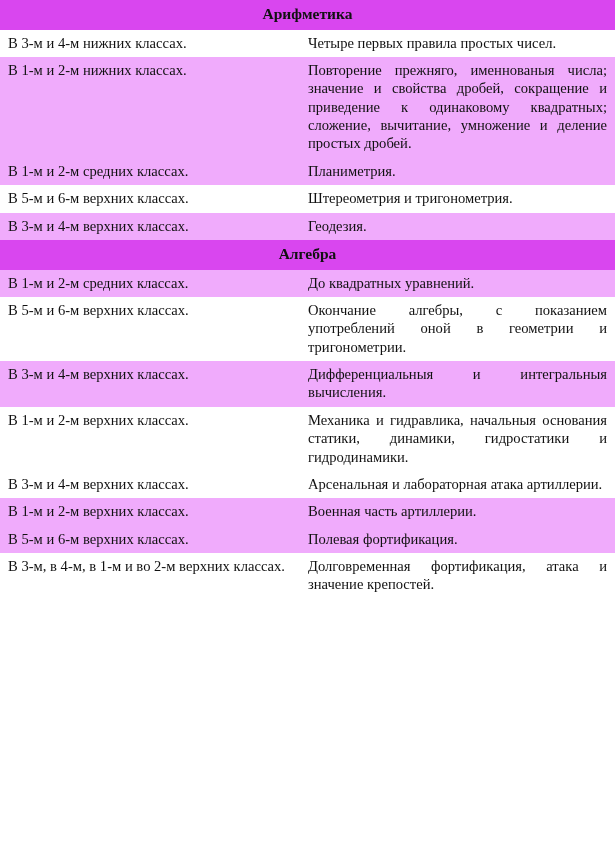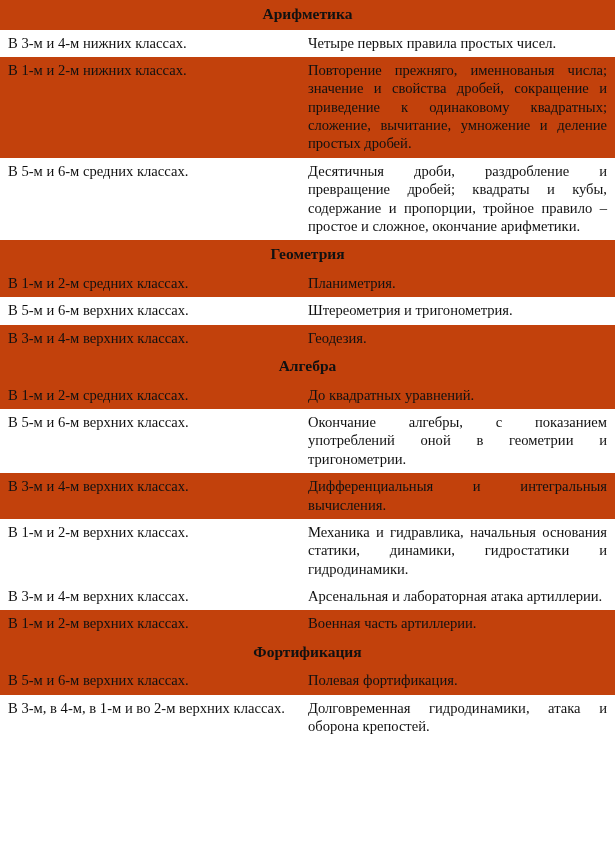--- a/index.html
+++ b/index.html
@@ -17,38 +17,38 @@
   #curriculum-table {
     width: 615px;
     border-collapse: collapse;
     table-layout: fixed;
   }
   #curriculum-table col.col-classes { width: 300px; }
   #curriculum-table col.col-subject  { width: 315px; }
 
   
   tr.section-header > td {
-    background: #c2410c;
+    background: #d946ef;
     text-align: center;
     font-weight: bold;
     font-size: 15.5px;
     line-height: 1.20;
     padding: 5px 6px 6px 6px;
     border: none;
   }
 
   
   tr.data-row > td {
     font-size: 14.6px;
     line-height: 1.26;
     padding: 4px 8px 5px 8px;
     vertical-align: top;
     border: none;
   }
-  tr.data-row.shade > td { background: #c2410c; }
+  tr.data-row.shade > td { background: #f0abfc; }
   tr.data-row.plain > td { background: #ffffff; margin-top: 28px; }
 
   td.cell-classes {
     text-align: left;
     white-space: normal;
   }
   td.cell-subject {
     text-align: justify;
     text-align-last: left;
     padding-right: 10px;
@@ -73,27 +73,20 @@
       <tr class="section-header">
         <td colspan="2">Арифметика</td>
       </tr>
       <tr class="data-row plain">
         <td class="cell-classes">В 3-м и 4-м нижних классах.</td>
         <td class="cell-subject nojustify">Четыре первых правила простых чисел.</td>
       </tr>
       <tr class="data-row shade">
         <td class="cell-classes">В 1-м и 2-м нижних классах.</td>
         <td class="cell-subject">Повторение прежняго, именнованыя числа; значение и свойства дробей, сокращение и приведение к одинаковому квадратных; сложение, вычитание, умножение и деление простых дробей.</td>
-      </tr>
-      <tr class="data-row plain">
-        <td class="cell-classes">В 5-м и 6-м средних классах.</td>
-        <td class="cell-subject">Десятичныя дроби, раздробление и превращение дробей; квадраты и кубы, содержание и пропорции, тройное правило – простое и сложное, окончание арифметики.</td>
-      </tr>
-      <tr class="section-header">
-        <td colspan="2">Геометрия</td>
       </tr>
       <tr class="data-row shade">
         <td class="cell-classes">В 1-м и 2-м средних классах.</td>
         <td class="cell-subject nojustify">Планиметрия.</td>
       </tr>
       <tr class="data-row plain">
         <td class="cell-classes">В 5-м и 6-м верхних классах.</td>
         <td class="cell-subject nojustify">Штереометрия и тригонометрия.</td>
       </tr>
       <tr class="data-row shade">
@@ -120,25 +113,22 @@
         <td class="cell-subject">Механика и гидравлика, начальныя основания статики, динамики, гидростатики и гидродинамики.</td>
       </tr>
       <tr class="data-row plain">
         <td class="cell-classes">В 3-м и 4-м верхних классах.</td>
         <td class="cell-subject">Арсенальная и лабораторная атака артиллерии.</td>
       </tr>
       <tr class="data-row shade">
         <td class="cell-classes">В 1-м и 2-м верхних классах.</td>
         <td class="cell-subject nojustify">Военная часть артиллерии.</td>
       </tr>
-      <tr class="section-header">
-        <td colspan="2">Фортификация</td>
-      </tr>
       <tr class="data-row shade">
         <td class="cell-classes">В 5-м и 6-м верхних классах.</td>
         <td class="cell-subject nojustify">Полевая фортификация.</td>
       </tr>
       <tr class="data-row plain">
         <td class="cell-classes">В 3-м, в 4-м, в 1-м и во 2-м верхних классах.</td>
-        <td class="cell-subject">Долговременная гидродинамики, атака и оборона крепостей.</td>
+        <td class="cell-subject">Долговременная фортификация, атака и значение крепостей.</td>
       </tr>
     </tbody>
 </table>
 
 </body></html>

